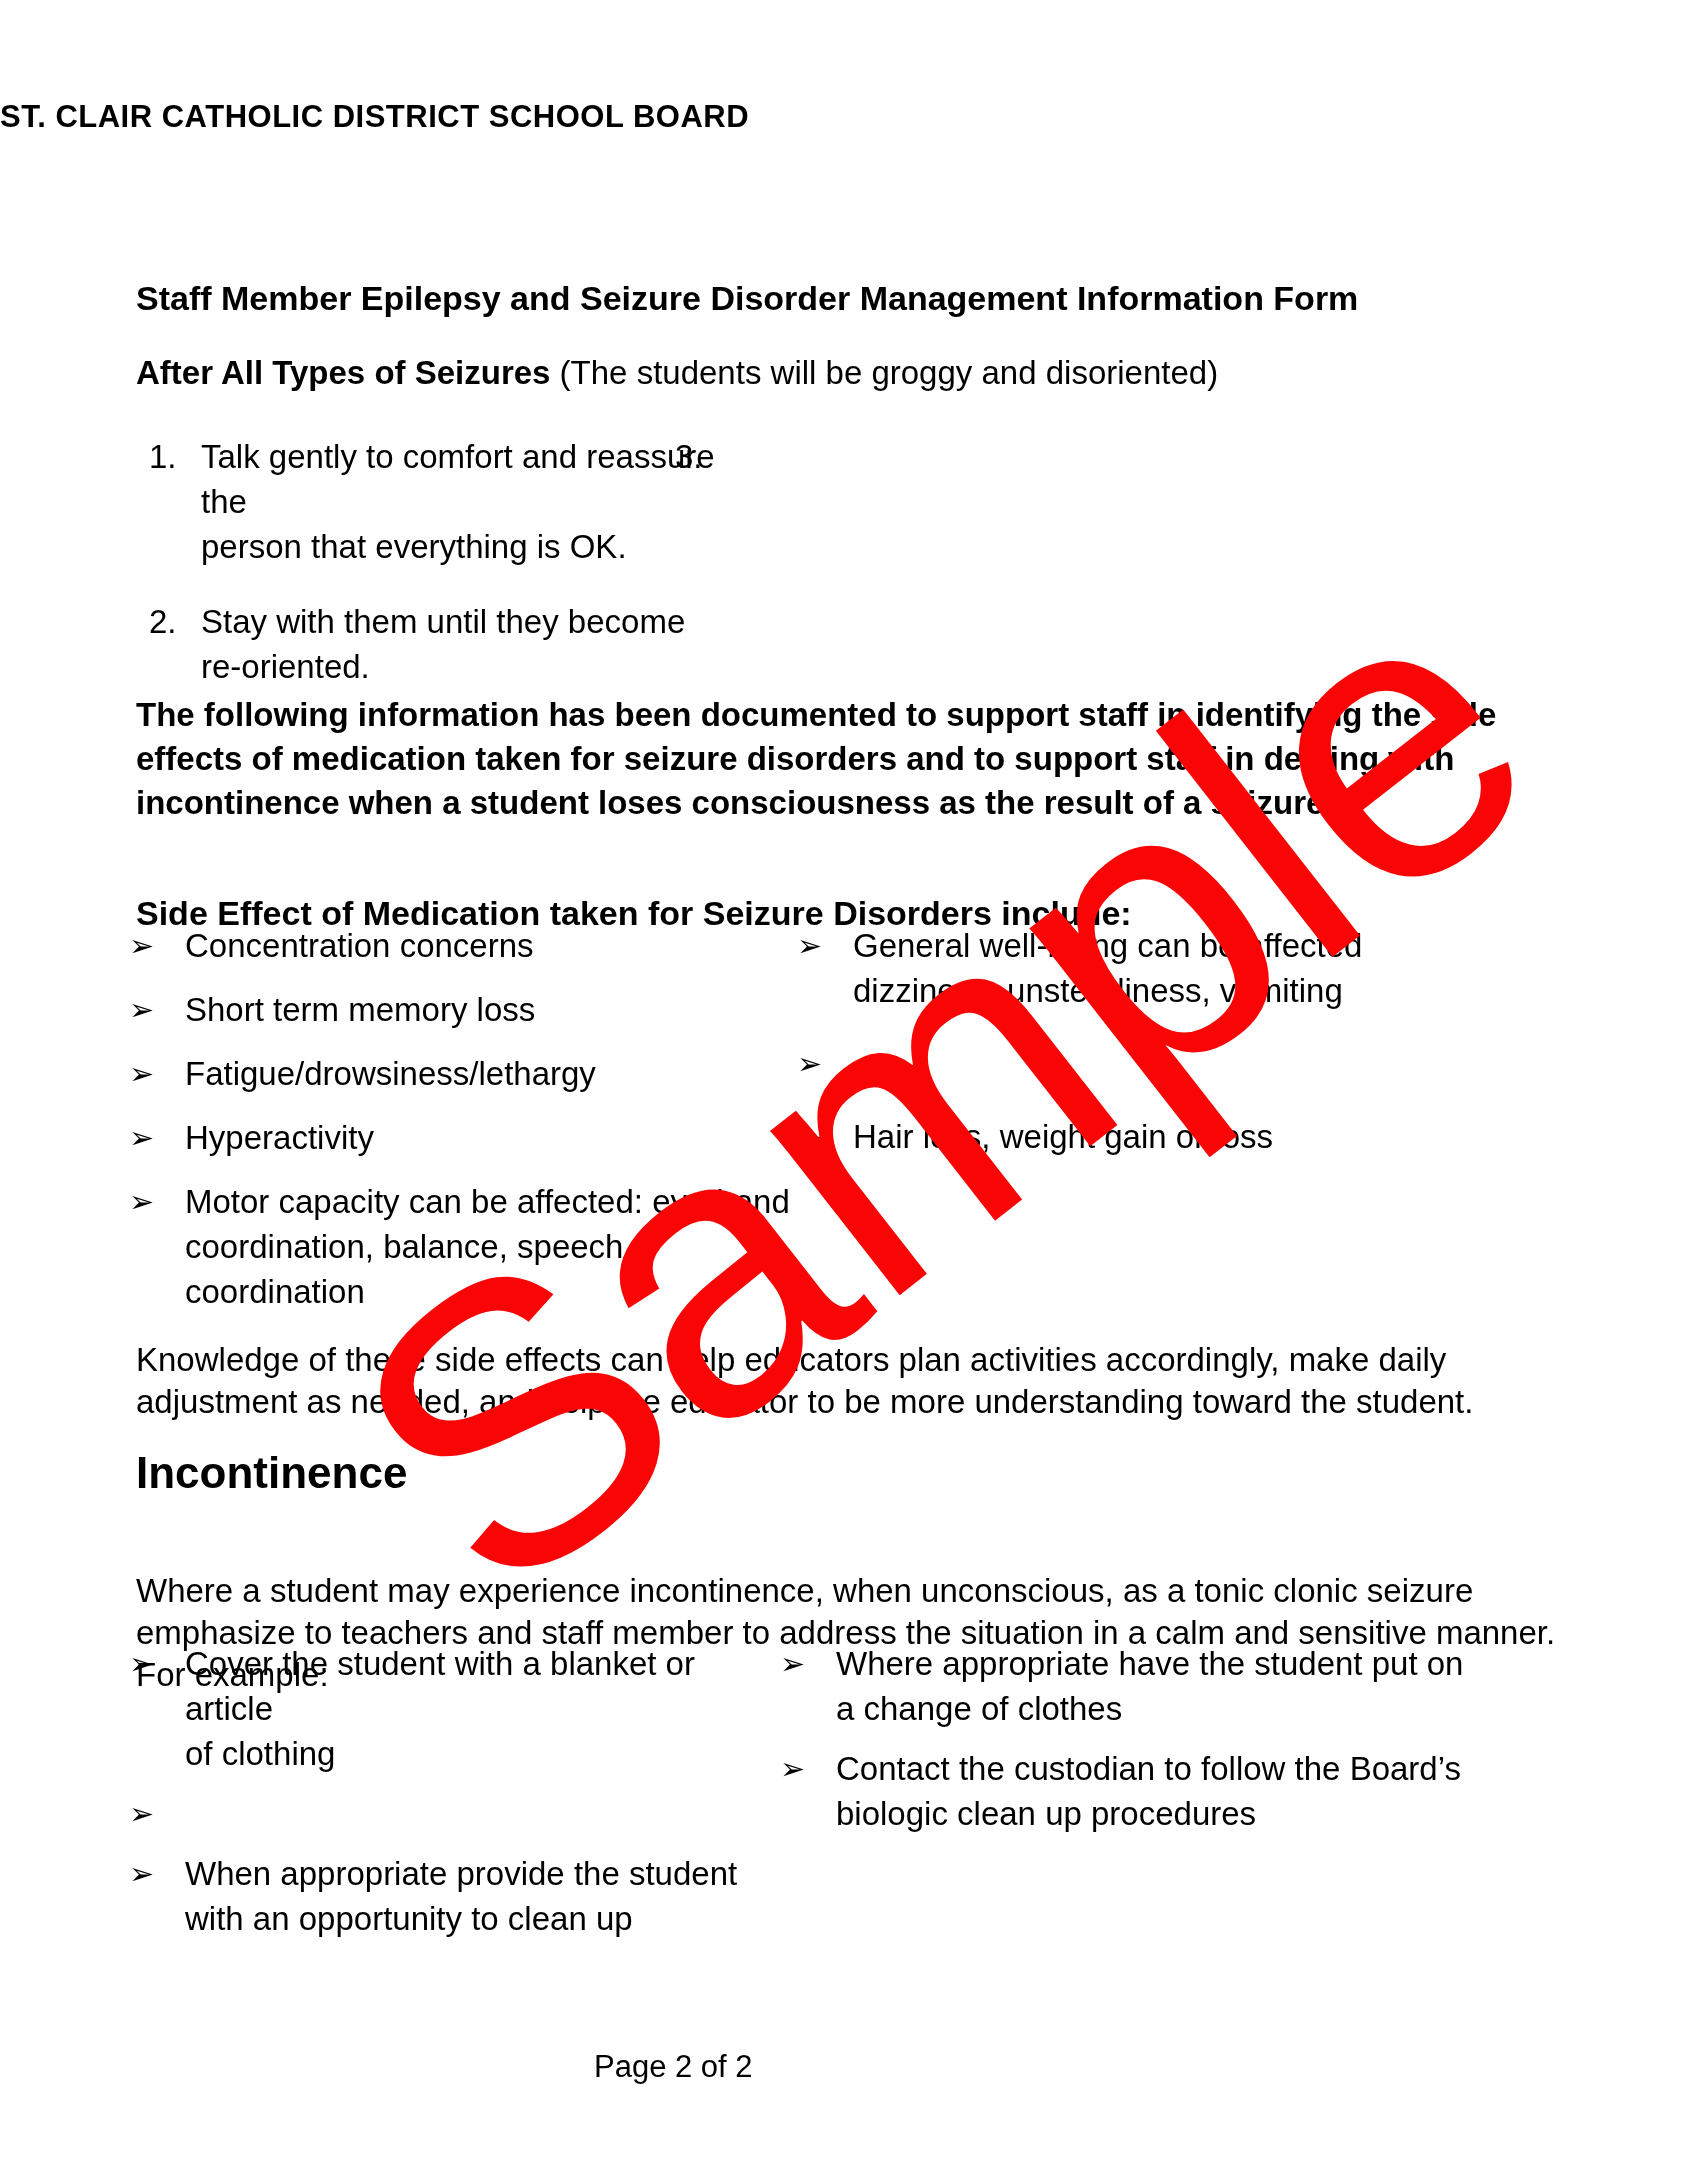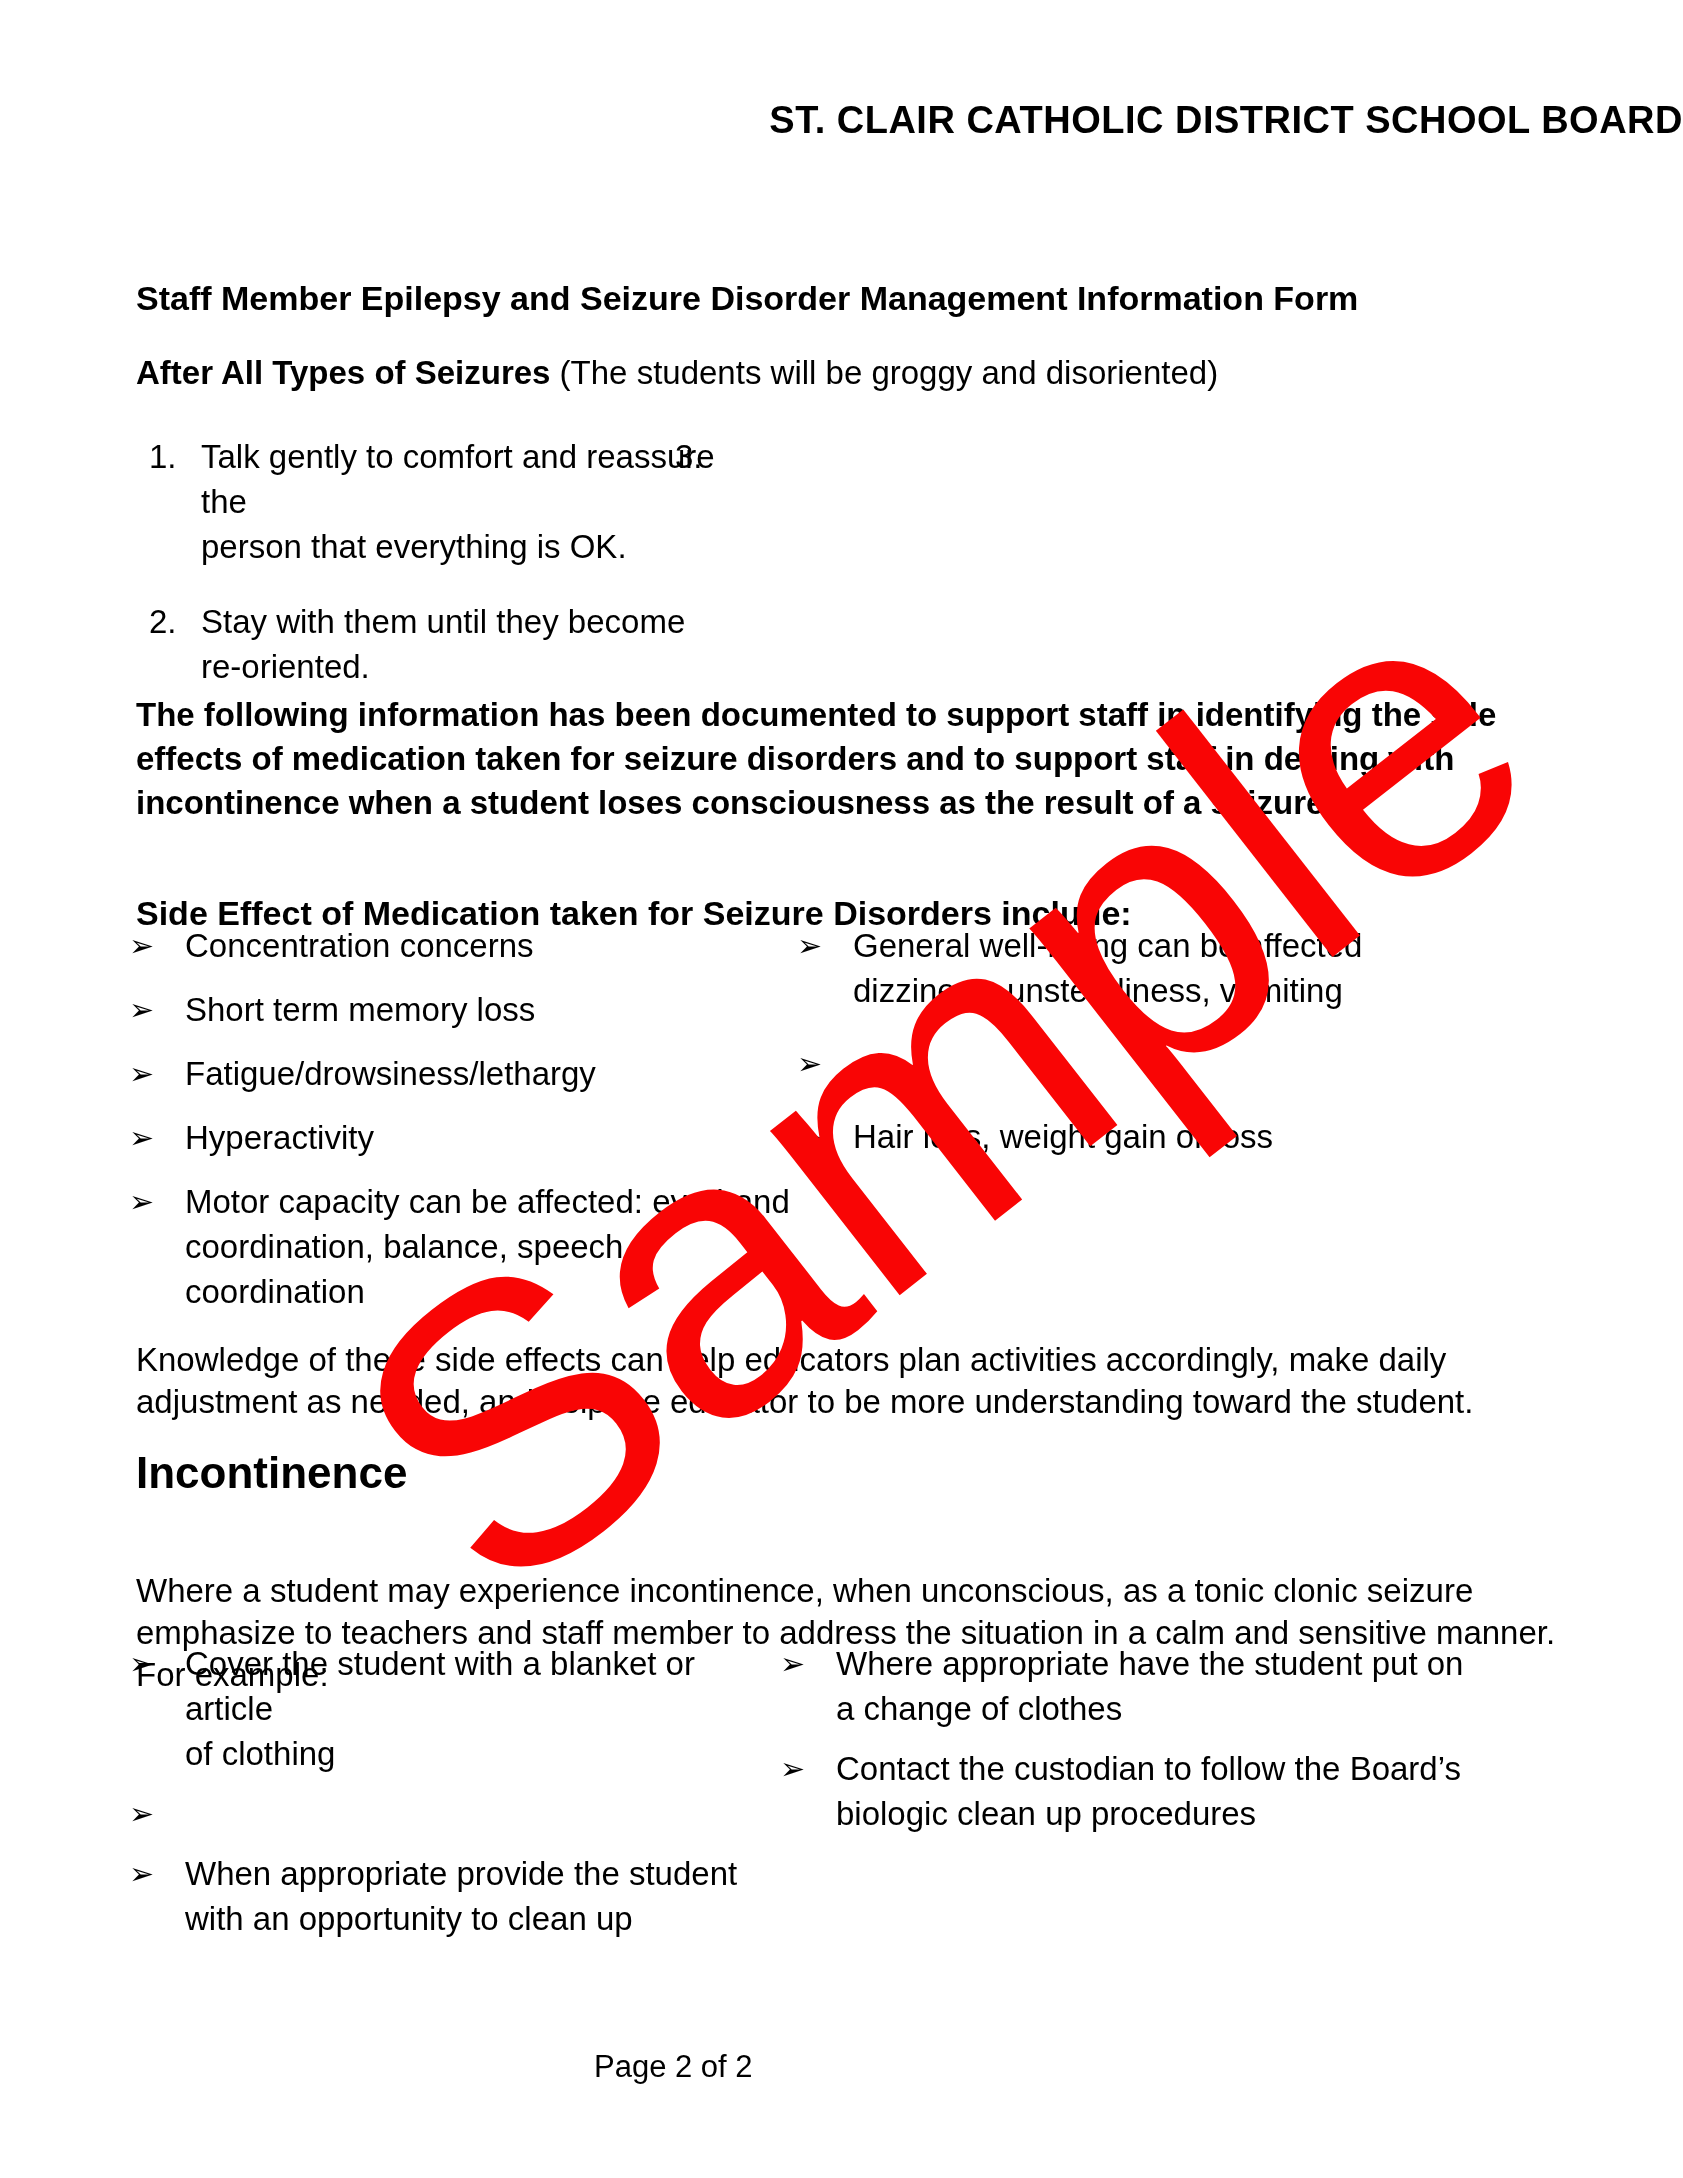--- a/index.html
+++ b/index.html
@@ -8,22 +8,22 @@
     background:#ffffff;
     font-family:"Liberation Sans","DejaVu Sans",sans-serif;
     color:#000;
     position:relative;
     overflow:hidden;
   }
   .abs{position:absolute;}
   .pre{white-space:pre-line;}
   .board-title{
     top:99px;left:0;width:1683px;
-    text-align:right;
-    font-size:38px;font-weight:bold;letter-spacing:0.5px;
+    text-align:left;
+    font-size:31px;font-weight:bold;letter-spacing:0.5px;
   }
   .form-title{
     top:279px;left:136px;width:1416px;
     font-size:34px;font-weight:bold;
   }
   .after-line{
     top:354px;left:136px;width:1416px;
     font-size:33px;
   }
   .after-line .b{font-weight:bold;}

